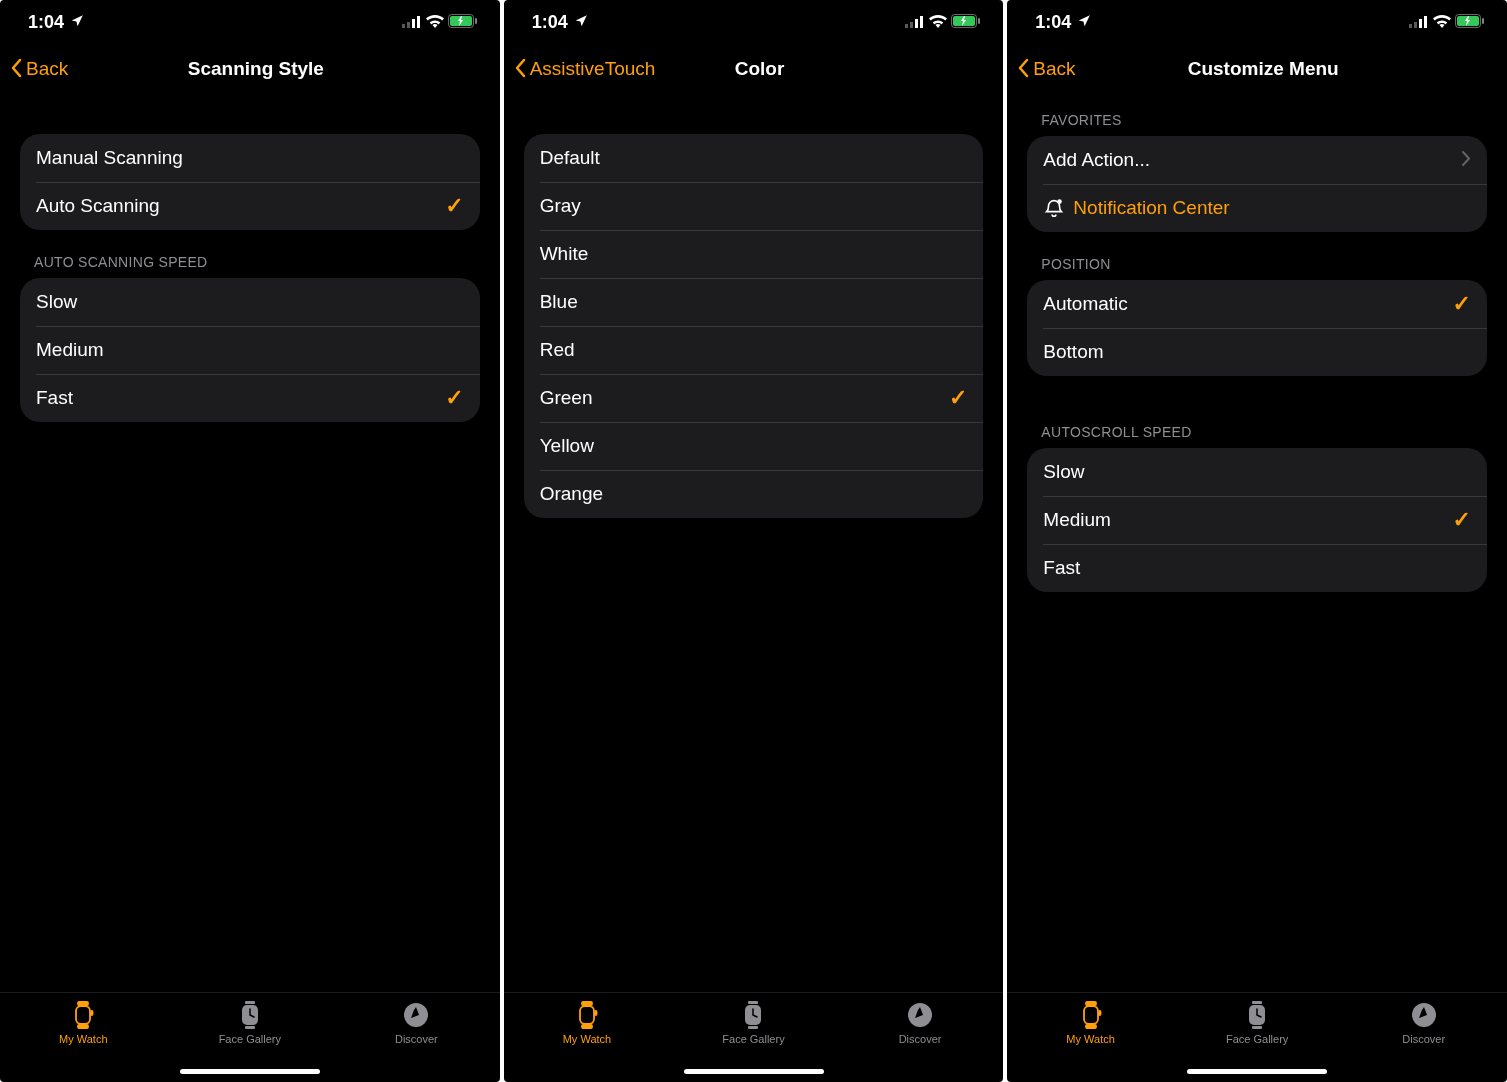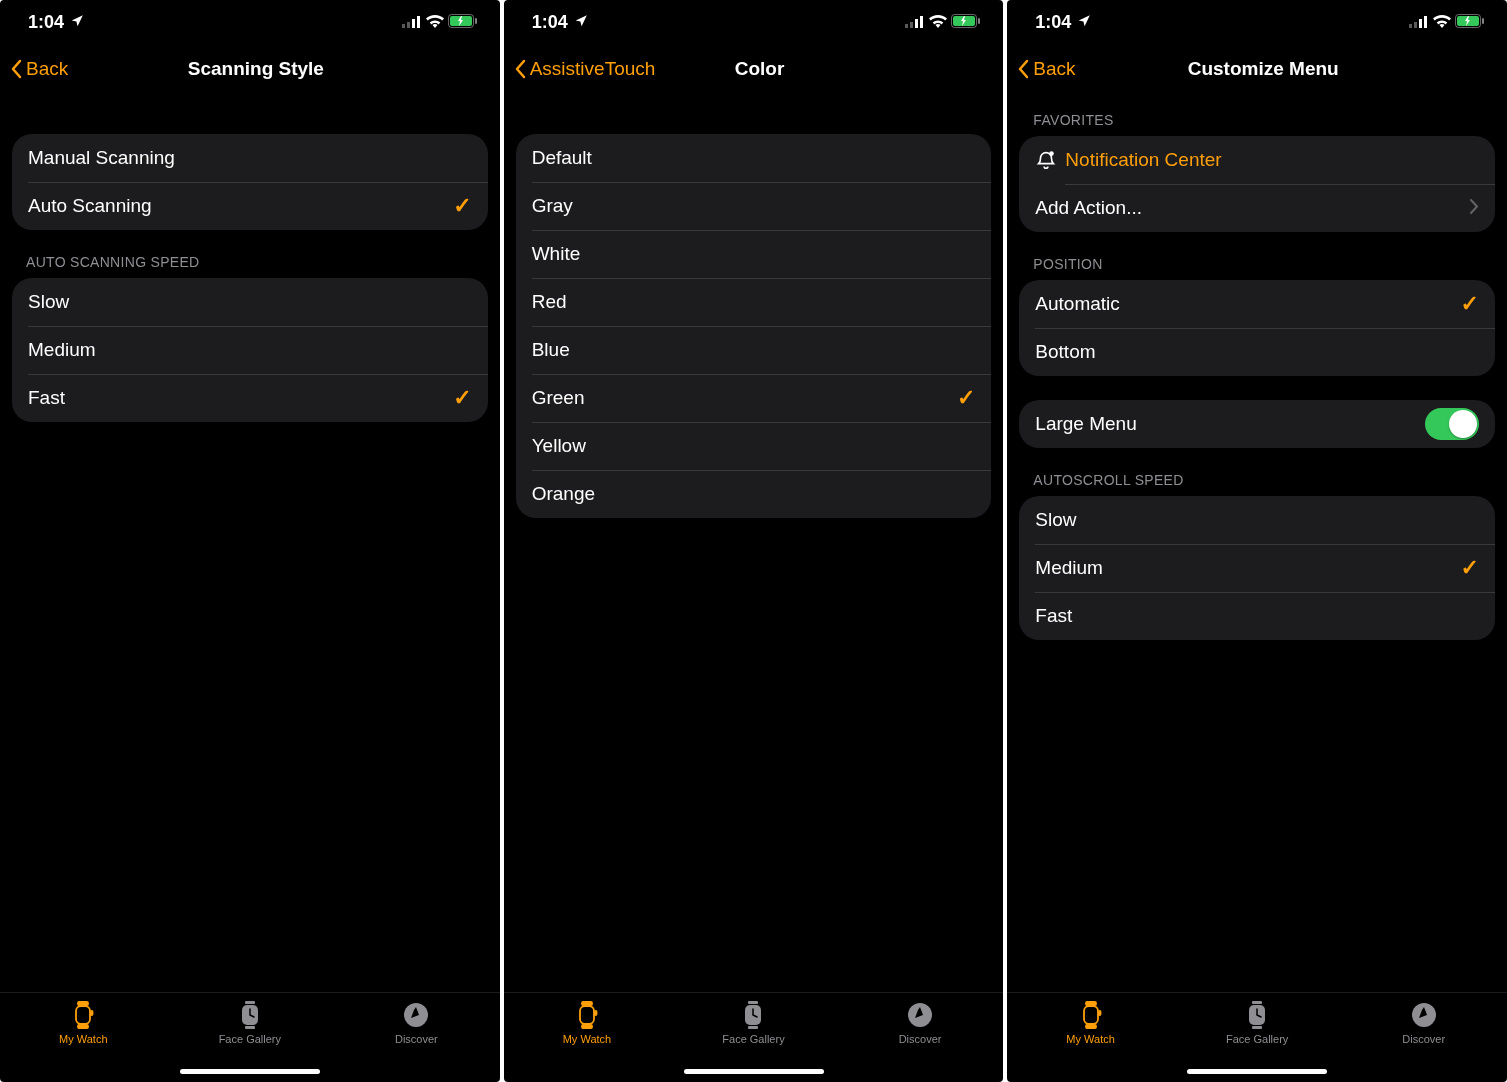--- a/index.html
+++ b/index.html
@@ -35,40 +35,39 @@
   .status-right { display: flex; align-items: center; gap: 4px; }
   .nav-bar {
     height: 50px;
     display: flex;
     align-items: center;
     position: relative;
     padding: 0 10px;
   }
   .nav-back {
     display: flex;
-    align-items: center;
     color: #ff9f0a;
     font-size: 19px;
     gap: 4px;
     cursor: pointer;
     z-index: 2;
   }
   .nav-title {
     position: absolute;
     left: 12px;
     right: 0;
     text-align: center;
     color: #fff;
     font-size: 19px;
     font-weight: 600;
     pointer-events: none;
   }
   .content {
     flex: 1;
-    padding: 0 12px;
+    padding: 0 20px;
     overflow: hidden;
   }
   .section-header {
     color: #8e8e93;
     font-size: 14px;
     text-transform: uppercase;
     padding: 24px 14px 8px 14px;
     letter-spacing: 0.3px;
   }
   .section-header.tight { padding-top: 18px; }
@@ -324,24 +323,24 @@
       <div class="row">
           <span class="row-label">Default</span>
         </div>
       <div class="row">
           <span class="row-label">Gray</span>
         </div>
       <div class="row">
           <span class="row-label">White</span>
         </div>
       <div class="row">
+          <span class="row-label">Blue</span>
+        </div>
+      <div class="row">
           <span class="row-label">Red</span>
-        </div>
-      <div class="row">
-          <span class="row-label">Blue</span>
         </div>
       <div class="row">
           <span class="row-label">Green</span>
           <span class="row-check">✓</span>
         </div>
       <div class="row">
           <span class="row-label">Yellow</span>
         </div>
       <div class="row">
           <span class="row-label">Orange</span>
@@ -426,58 +425,52 @@
           <path d="M10 2L3 10l7 8" stroke="#ff9f0a" stroke-width="2.5" fill="none" stroke-linecap="round" stroke-linejoin="round"></path>
         </svg>
       <span>Back</span>
     </div>
     <div class="nav-title">Customize Menu</div>
   </div>
 
   <div class="content">
     <div class="section-header tight">FAVORITES</div>
     <div class="group">
+      <div class="row">
+        <span class="row-label">Add Action...</span>
+        <span class="row-chevron">
+          <svg width="9" height="15" viewBox="0 0 9 15">
+              <path d="M1 1l6 6.5L1 14" stroke="#636366" stroke-width="2" fill="none" stroke-linecap="round" stroke-linejoin="round"></path>
+            </svg>
+        </span>
+      </div>
       <div class="row inset">
         <span class="row-icon">
           <svg width="22" height="22" viewBox="0 0 24 24" fill="none" stroke="#fff" stroke-width="1.8">
               <path d="M18 10a6 6 0 10-12 0c0 4-2 6-2 6h16s-2-2-2-6z"></path>
               <path d="M10 19a2 2 0 004 0"></path>
               <circle cx="18" cy="5" r="2.5" fill="#fff" stroke="none"></circle>
             </svg>
         </span>
         <span class="row-label highlight">Notification Center</span>
       </div>
-      <div class="row">
-        <span class="row-label">Add Action...</span>
-        <span class="row-chevron">
-          <svg width="9" height="15" viewBox="0 0 9 15">
-              <path d="M1 1l6 6.5L1 14" stroke="#636366" stroke-width="2" fill="none" stroke-linecap="round" stroke-linejoin="round"></path>
-            </svg>
-        </span>
-      </div>
     </div>
 
     <div class="section-header">POSITION</div>
     <div class="group">
       <div class="row">
         <span class="row-label">Automatic</span>
         <span class="row-check">✓</span>
       </div>
       <div class="row">
         <span class="row-label">Bottom</span>
       </div>
     </div>
 
     <div style="height:24px"></div>
-    <div class="group">
-      <div class="row">
-        <span class="row-label">Large Menu</span>
-        <span class="toggle"></span>
-      </div>
-    </div>
 
     <div class="section-header">AUTOSCROLL SPEED</div>
     <div class="group">
       <div class="row">
         <span class="row-label">Slow</span>
       </div>
       <div class="row">
         <span class="row-label">Medium</span>
         <span class="row-check">✓</span>
       </div>

